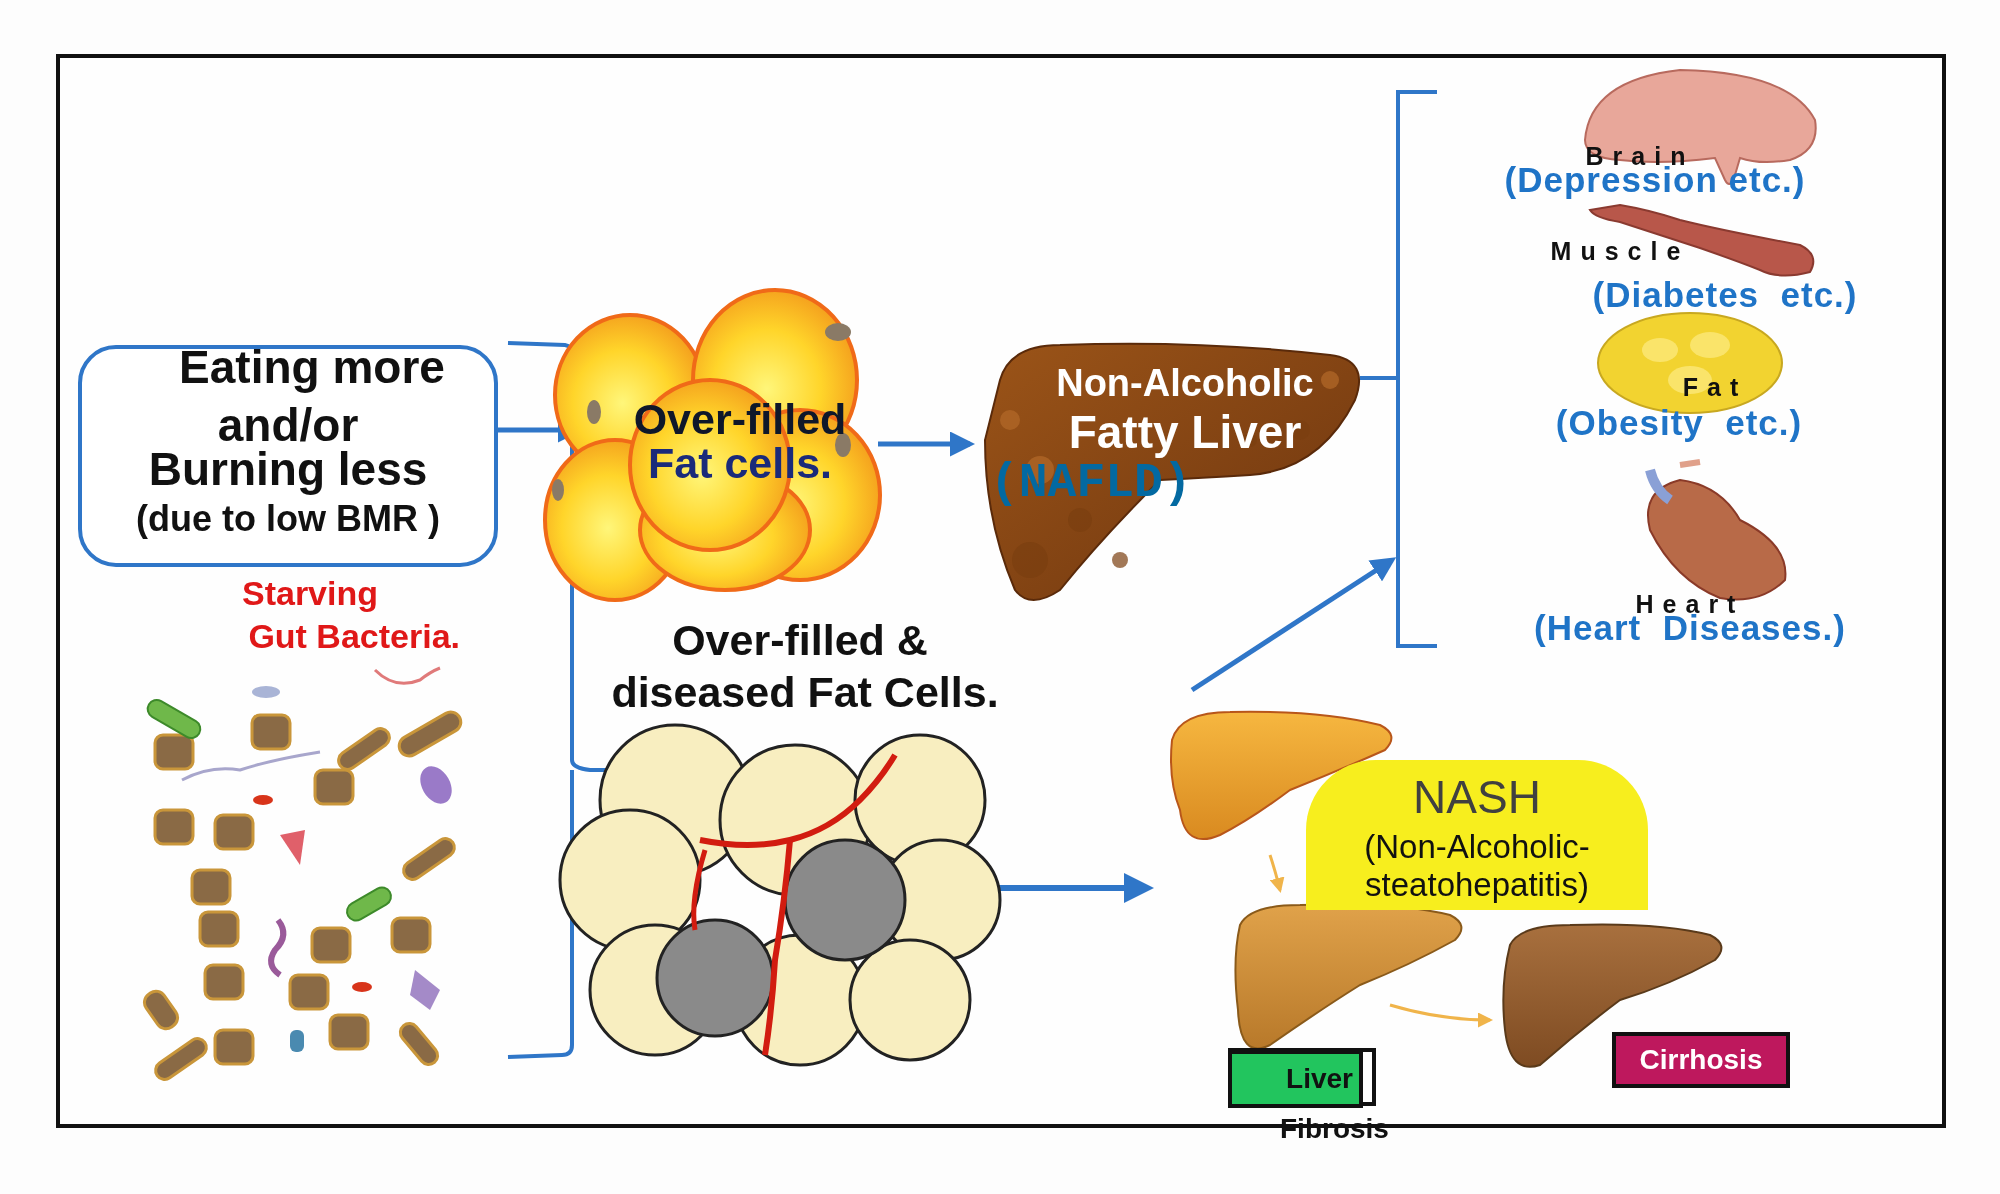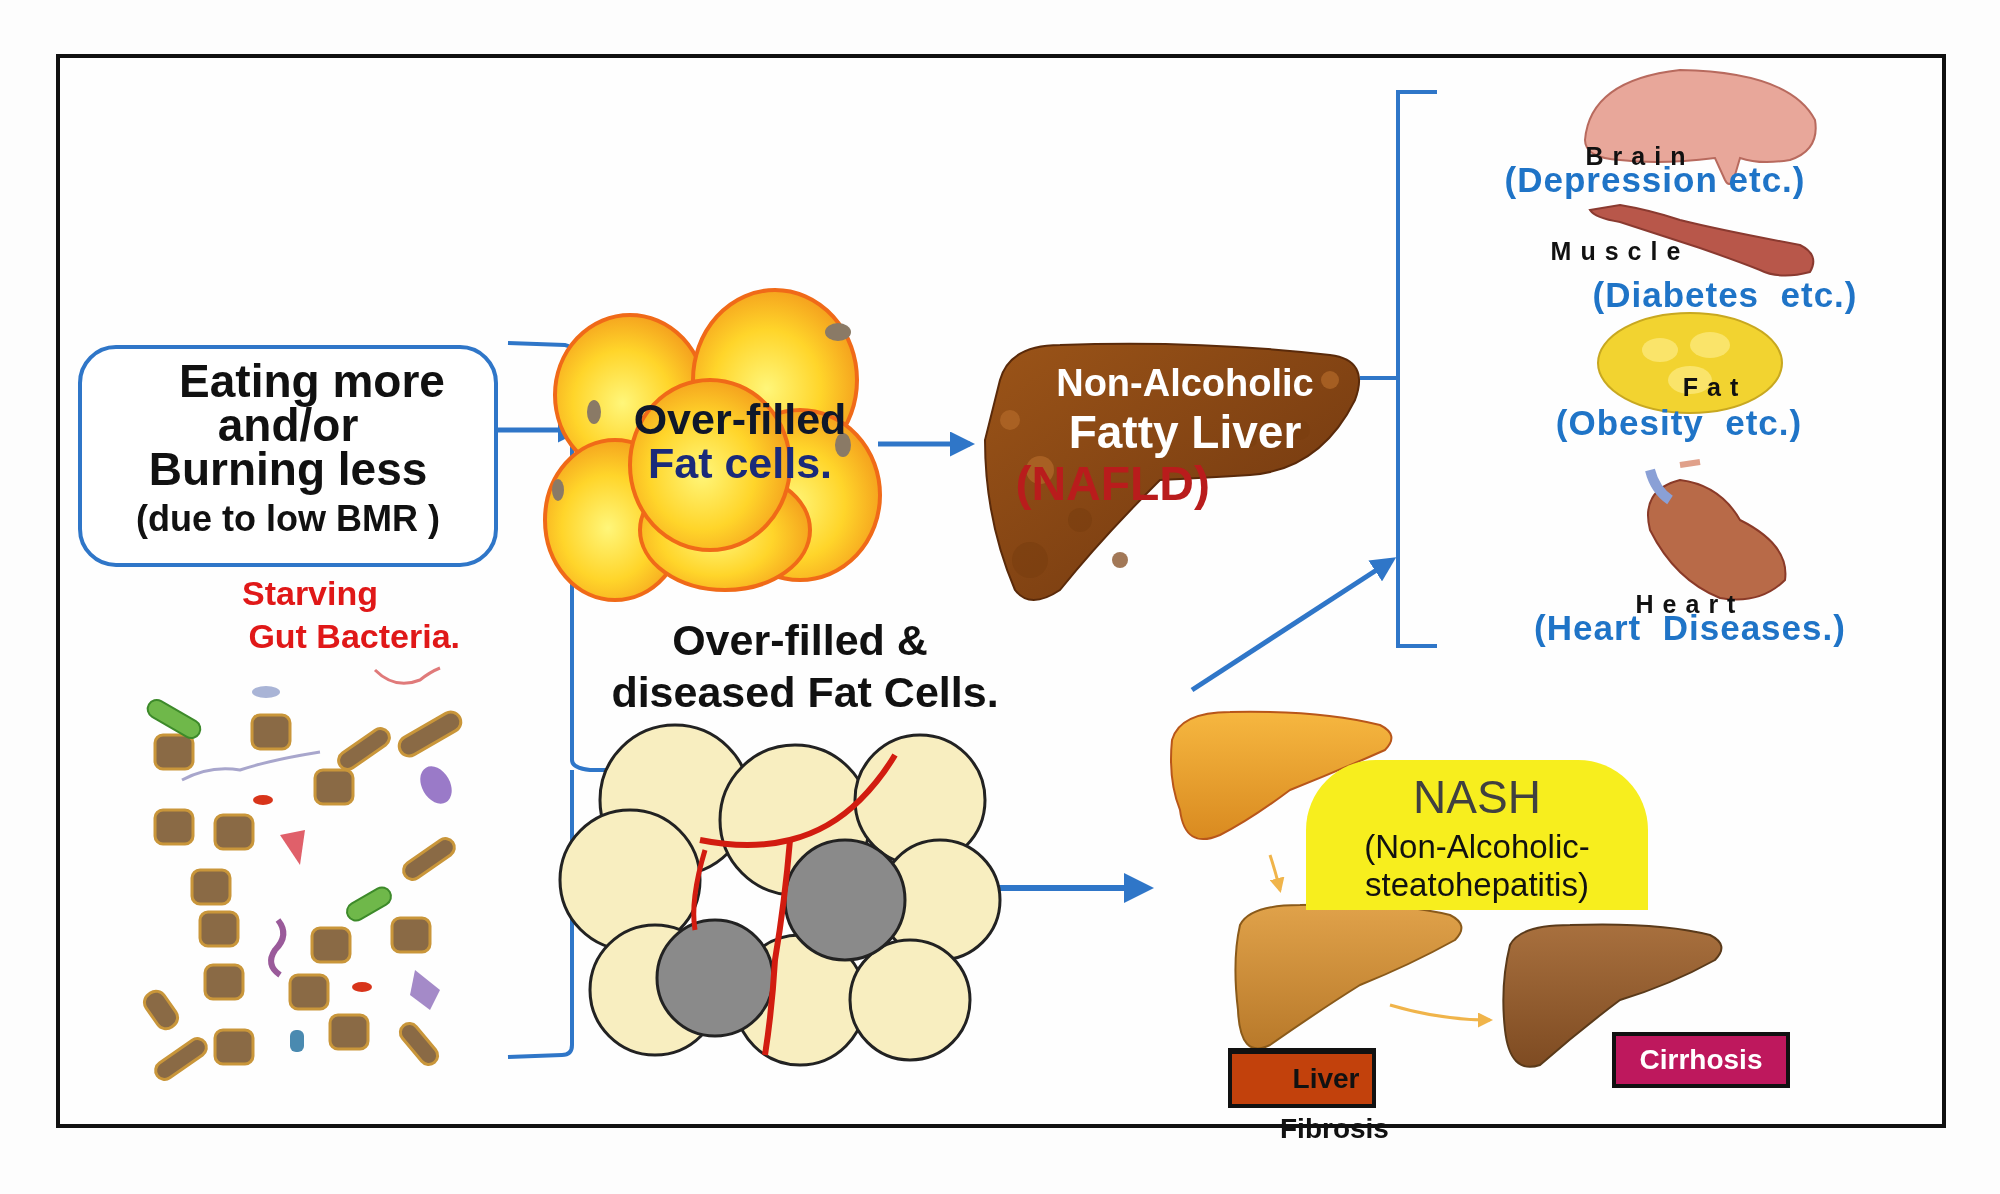--- a/index.html
+++ b/index.html
@@ -166,49 +166,49 @@
     <ellipse cx="1690" cy="380" rx="22" ry="14" fill="#fae46a"></ellipse>
   </g>
   <g>
     <path d="M1650,530 Q1640,490 1680,480 Q1720,485 1740,520 Q1790,545 1785,580 Q1760,605 1720,598 Q1675,580 1650,530 Z" fill="#b86a48" stroke="#8a3a28" stroke-width="2"></path>
     <path d="M1650,470 Q1655,490 1670,500" fill="none" stroke="#8aa0d6" stroke-width="10"></path>
     <path d="M1680,465 L1700,462" fill="none" stroke="#e0a08a" stroke-width="6"></path>
   </g>
 </svg>
 
 <div class="abs cause-box"></div>
-<div class="txt cause-line" style="top:360px;padding-left:24px;">Eating more</div>
+<div class="txt cause-line" style="top:346px;padding-left:24px;">Eating more</div>
 <div class="txt cause-line" style="top:404px;">and/or</div>
 <div class="txt cause-line" style="top:448px;">Burning less</div>
 <div class="txt cause-sub" style="top:498px;">(due to low BMR )</div>
 
 <div class="txt red-label" style="top:572px;">Starving</div>
 <div class="txt red-label" style="top:615px;text-align:right;">Gut Bacteria.</div>
 <div class="abs bact-box" style="z-index:-1"></div>
 
 <div class="txt" style="left:590px;top:398px;width:300px;font-size:43px;line-height:42px;color:#0f172a;">Over-filled</div>
 <div class="txt" style="left:590px;top:442px;width:300px;font-size:43px;line-height:42px;color:#1a2a7a;">Fat cells.</div>
 
 <div class="txt" style="left:1040px;top:362px;width:290px;font-size:38px;color:#fff;">Non-Alcoholic</div>
 <div class="txt" style="left:1040px;top:405px;width:290px;font-size:46px;color:#fff;">Fatty Liver</div>
-<div class="txt" style="left:990px;top:456px;width:220px;font-size:48px;color:#b91c1c;text-align:right;">(NAFLD)</div>
+<div class="txt" style="left:990px;top:456px;width:220px;font-size:48px;color:#0369a1;text-align:left;font-family:Liberation Mono, monospace;">(NAFLD)</div>
 
 <div class="txt" style="left:570px;top:616px;width:460px;font-size:43px;color:#111;">Over-filled &amp;</div>
 <div class="txt" style="left:560px;top:668px;width:490px;font-size:43px;color:#111;">diseased Fat Cells.</div>
 
 <div class="txt organ-name" style="left:1540px;top:142px;width:200px;">Brain</div>
 <div class="txt disease" style="left:1425px;top:160px;width:460px;">(Depression etc.)</div>
 <div class="txt organ-name" style="left:1510px;top:237px;width:220px;">Muscle</div>
 <div class="txt disease" style="left:1510px;top:275px;width:430px;white-space:pre;">(Diabetes  etc.)</div>
 <div class="txt organ-name" style="left:1670px;top:373px;width:90px;">Fat</div>
 <div class="txt disease" style="left:1479px;top:403px;width:400px;white-space:pre;">(Obesity  etc.)</div>
 <div class="txt organ-name" style="left:1610px;top:590px;width:160px;">Heart</div>
 <div class="txt disease" style="left:1440px;top:608px;width:500px;white-space:pre;">(Heart  Diseases.)</div>
 
 <div class="abs nash-box" style="z-index:-1"></div>
 <div class="abs nash-pill" style="z-index:0"></div>
 <div class="txt" style="left:1306px;top:770px;width:342px;font-size:46px;font-weight:normal;color:#404040;">NASH</div>
 <div class="txt" style="left:1306px;top:828px;width:342px;font-size:33px;font-weight:normal;color:#111;">(Non-Alcoholic-</div>
 <div class="txt" style="left:1306px;top:866px;width:342px;font-size:33px;font-weight:normal;color:#111;">steatohepatitis)</div>
 
 <div class="tag" style="left:1228px;top:1048px;width:148px;height:58px;"></div>
-<div class="tag" style="left:1228px;top:1050px;width:148px;height:58px;background:#c2410c;font-size:28px;line-height:50px;color:#111;padding-left:48px;">Liver Fibrosis</div>
+<div class="tag" style="left:1228px;top:1050px;width:135px;height:58px;background:#22c55e;font-size:28px;line-height:50px;color:#111;padding-left:48px;">Liver Fibrosis</div>
 <div class="tag" style="left:1612px;top:1032px;width:178px;height:56px;background:#be185d;font-size:28px;line-height:48px;color:#fff;">Cirrhosis</div>
 
 </body></html>

